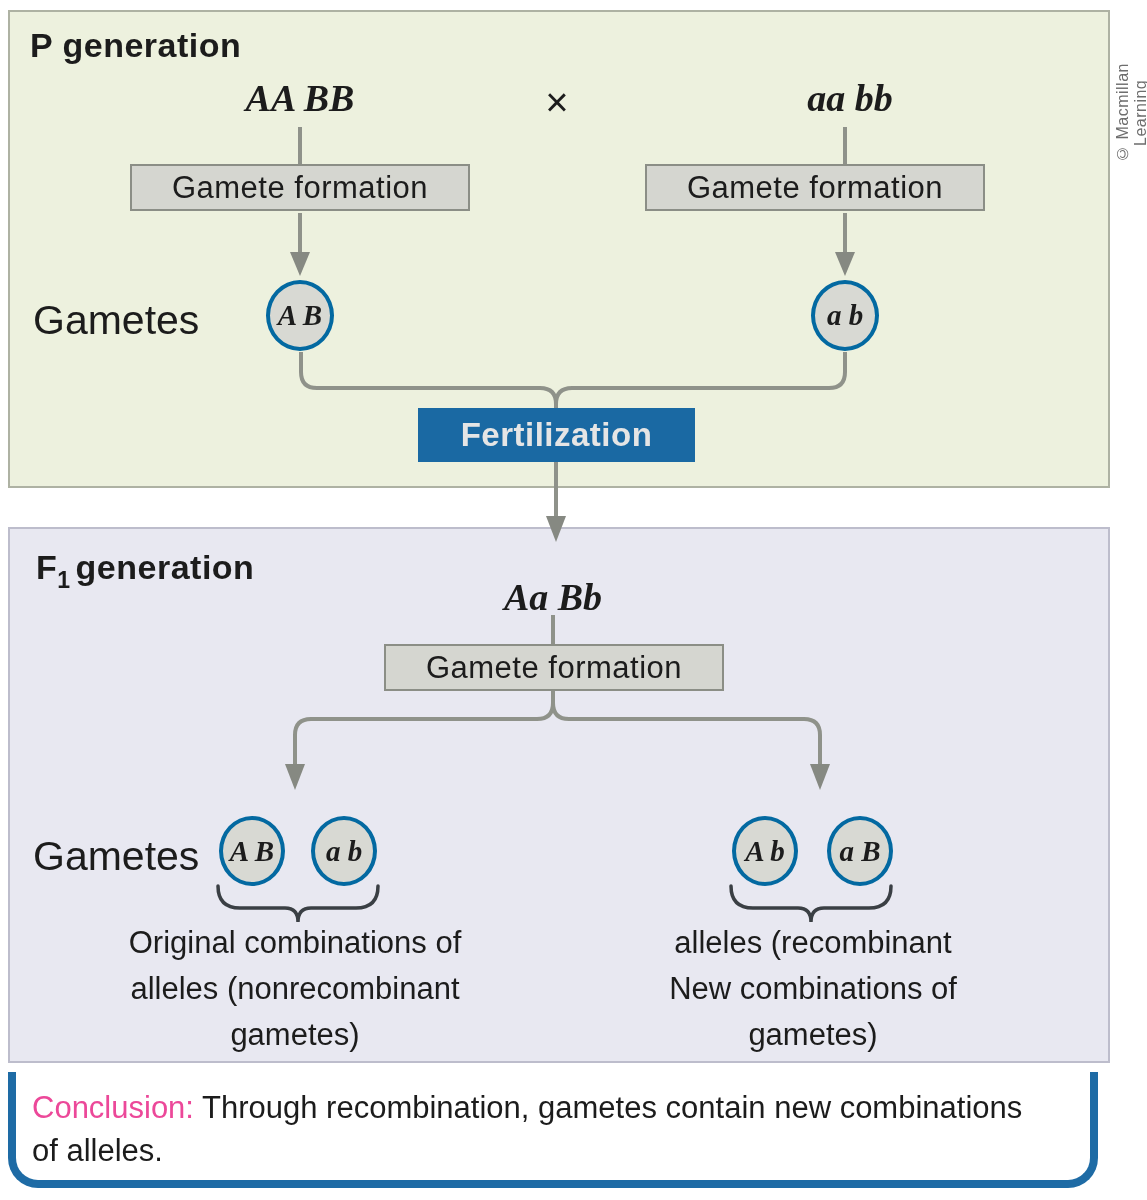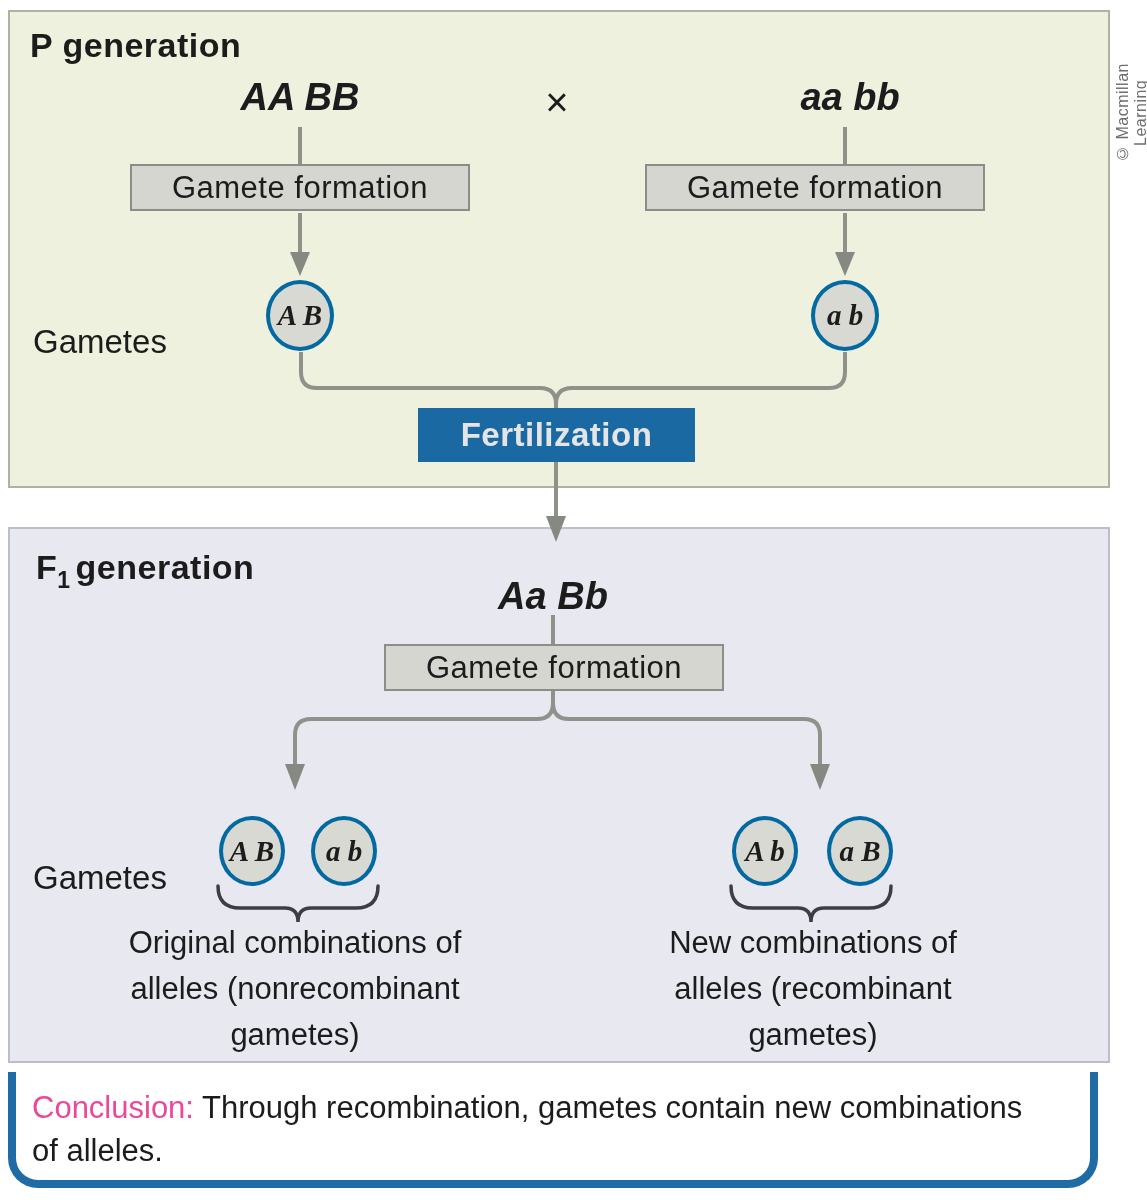--- a/index.html
+++ b/index.html
@@ -17,29 +17,29 @@
   .conclusion-box { left:8px; top:1072px; width:1090px; height:116px; background:#ffffff;
               border-left:8px solid #1e6ba5; border-right:8px solid #1e6ba5;
               border-bottom:8px solid #1e6ba5; border-radius:0 0 30px 30px;
               box-sizing:border-box; }
 
   svg.overlay { position:absolute; left:0; top:0; pointer-events:none; }
 
   .gen-title { font-size:34px; font-weight:bold; letter-spacing:0.5px; }
   .sub1 { font-size:23px; font-weight:bold; vertical-align:-9px; margin-right:5px; }
 
-  .genotype { font-family:Liberation Sans, sans-serif; font-style:italic; font-weight:bold;
+  .genotype { font-family:Liberation Serif, serif; font-style:italic; font-weight:bold;
               font-size:38px; text-align:center; }
   .cross-sign { font-size:40px; text-align:center; font-weight:400; }
 
   .process-box { background:#d5d6d0; border:2px solid #8b8e86; box-sizing:border-box;
                  width:340px; height:47px; line-height:43px; text-align:center;
                  font-size:31px; letter-spacing:0.5px; }
 
-  .side-label { font-size:33px;margin-top:26px; }
+  .side-label { font-size:41px; }
 
   .gamete-circle { width:66px; height:70px; border-radius:50%;
                    background:#d8d9d3; border:4px solid #0369a1; box-sizing:border-box;
                    display:flex; align-items:center; justify-content:center;
                    font-family:"Liberation Serif", serif; font-style:italic; font-weight:bold;
                    font-size:29px; }
 
   .fert-box { width:277px; height:54px; background:#1a69a3; color:#e5e5e5;
               font-size:33px; font-weight:bold; text-align:center; line-height:54px;
               letter-spacing:0.5px; }
@@ -115,22 +115,22 @@
   <div class="abs gamete-circle" style="left:311px; top:816px;">a b</div>
   <div class="abs gamete-circle" style="left:732px; top:816px;">A b</div>
   <div class="abs gamete-circle" style="left:827px; top:816px;">a B</div>
 
   <div class="abs caption" style="left:63px; top:920px;">
     <div>Original combinations of</div>
     <div>alleles (nonrecombinant</div>
     <div>gametes)</div>
   </div>
   <div class="abs caption" style="left:581px; top:920px;">
+    <div>alleles (recombinant</div>
     <div>New combinations of</div>
-    <div>alleles (recombinant</div>
     <div>gametes)</div>
   </div>
 
   <div class="abs conclusion-text" style="left:32px; top:1086px;"><span class="conclusion-label">Conclusion:</span><span> Through recombination, gametes contain new combinations of alleles.</span></div>
 
   <div class="abs credit" style="left:1114px; top:28px;">© Macmillan Learning</div>
 
 </div>
 
 </body></html>

